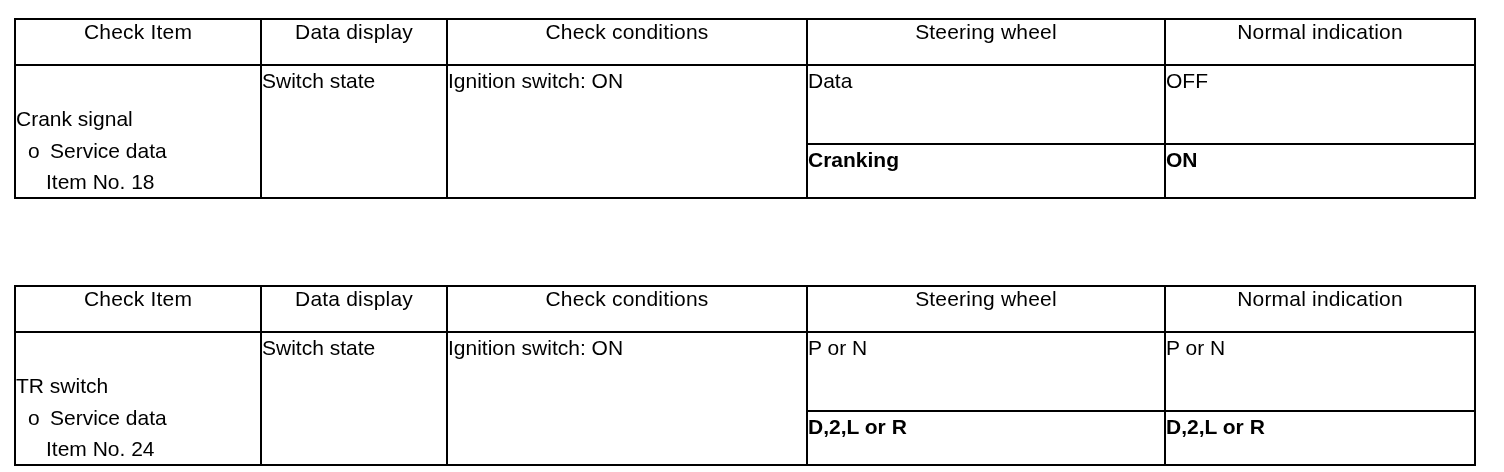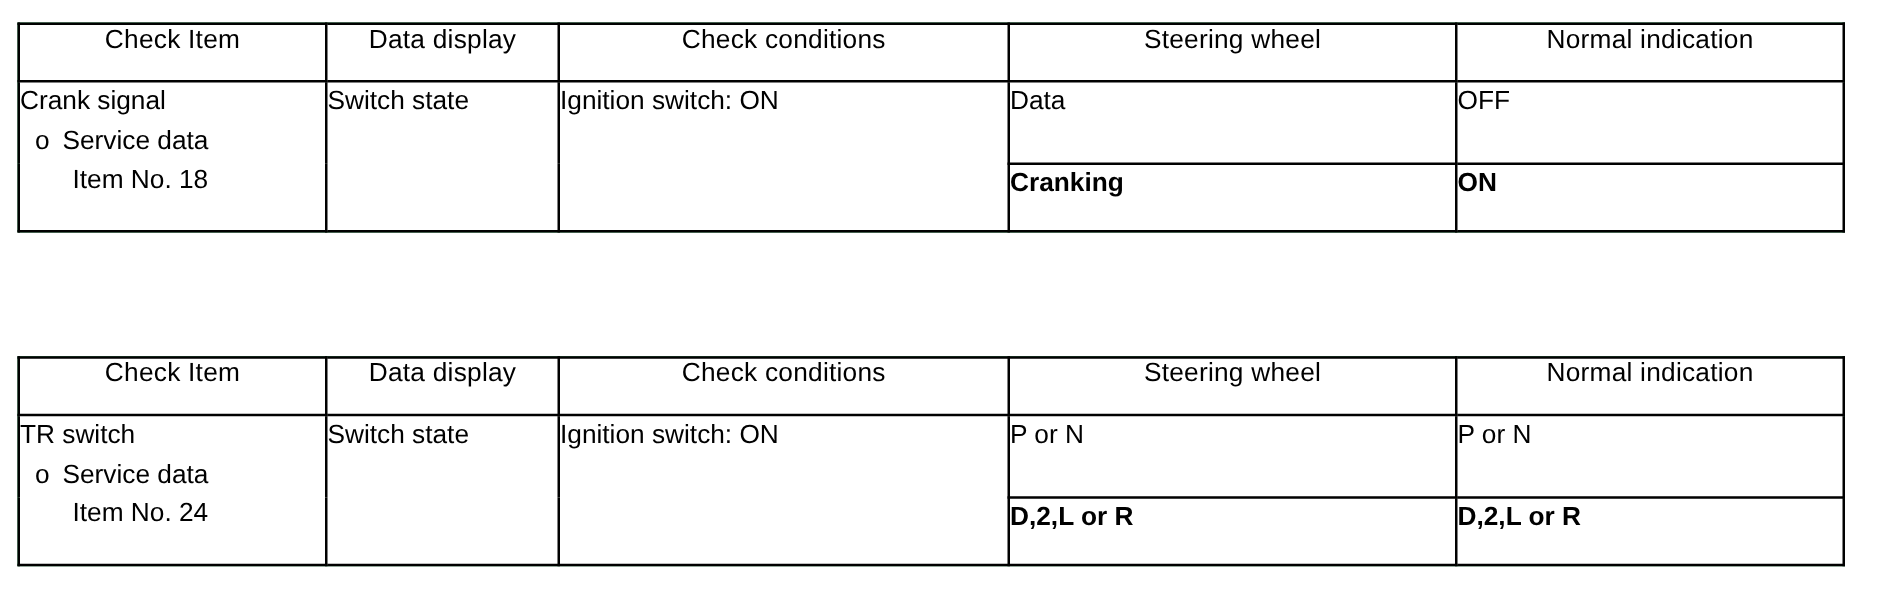--- a/index.html
+++ b/index.html
@@ -17,21 +17,21 @@
   }
   .page {
     position: relative;
     width: 1504px;
     height: 472px;
   }
   .spec-table {
     position: absolute;
     border-collapse: collapse;
     table-layout: fixed;
-    background: #15803d;
+    background: #ef4444;
   }
   #table-1 {
     left: 14px;
     top: 18px;
     width: 1460px;
   }
   #table-2 {
     left: 14px;
     top: 285px;
     width: 1460px;
@@ -65,34 +65,35 @@
     line-height: 1.42;
   }
   .cell-left {
     padding: 9px 8px 10px 12px;
     font-size: 22px;
     line-height: 1.45;
   }
   .item-title {
     display: block;
     white-space: nowrap;
+    margin-top: 38px;
   }
   .item-sub {
     display: block;
     margin-top: 2px;
     padding-left: 12px;
     white-space: nowrap;
   }
   .bullet {
     display: inline-block;
     width: 22px;
   }
   .item-sub2 {
     display: block;
-    padding-left: 42px;
+    padding-left: 30px;
     white-space: nowrap;
   }
   .row-sub td {
     height: 52px;
     font-weight: bold;
   }
   .tall {
     height: 118px;
   }
 </style>

